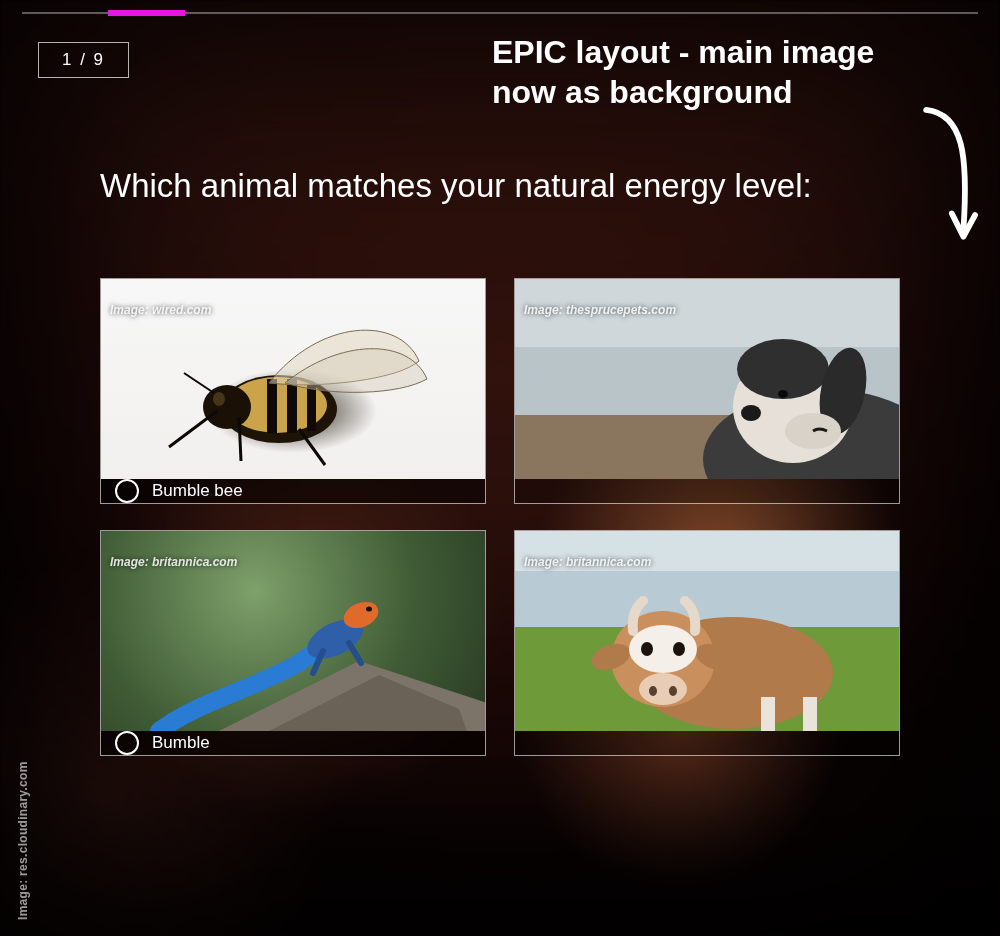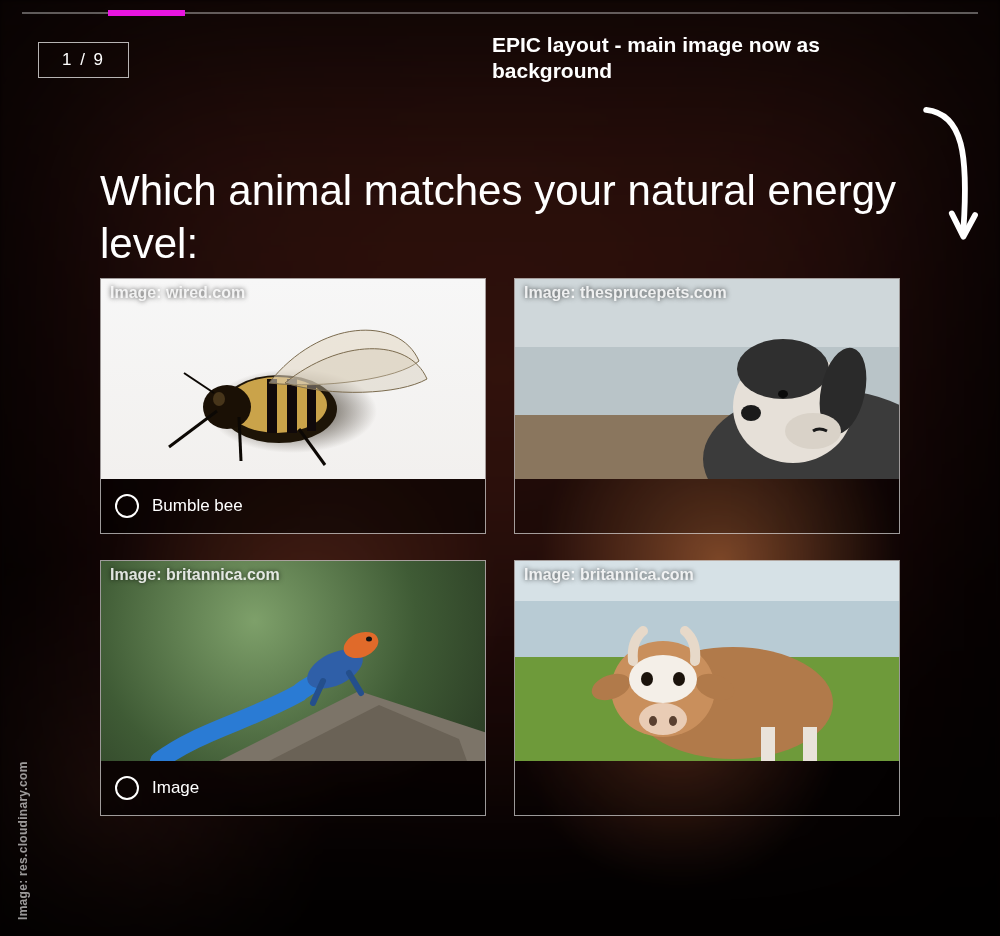--- a/index.html
+++ b/index.html
@@ -58,33 +58,33 @@
     letter-spacing: 2px;
   }
 
   
   .annotation {
     position: absolute;
     top: 32px;
     right: 78px;
     width: 430px;
     text-align: left;
-    font-size: 21px;
+    font-size: 32px;
     font-weight: 700;
     line-height: 1.25;
   }
   .annotation .line { position: absolute; right: -58px; top: 40px; width: 58px; }
 
   
   .question {
     position: absolute;
     top: 165px;
     left: 100px;
     right: 84px;
-    font-size: 42px;
+    font-size: 33px;
     font-weight: 400;
     line-height: 1.25;
   }
 
   
   .grid {
     position: absolute;
     top: 278px;
     left: 100px; right: 100px;
     display: grid;
@@ -98,29 +98,30 @@
     display: flex; flex-direction: column;
     overflow: hidden;
   }
   .card .img {
     height: 200px;
     position: relative;
     overflow: hidden;
   }
   .card .img .credit {
     position: absolute;
-    top: 5px; left: 9px;
-    font-size: 16px;
+    top: 24px; left: 9px;
+    font-size: 12px;
     color: rgba(255,255,255,0.85);
     text-shadow: 0 0 5px rgba(0,0,0,0.7);
     font-weight: 600;
+    font-style: italic;
   }
   .card .labelbar {
     display: flex; align-items: center;
-    padding: 15px 14px;
+    padding: 0 14px;
     gap: 13px;
     background: rgba(0,0,0,0.35);
     font-size: 17px;
     font-weight: 500;
   }
   .radio {
     width: 24px; height: 24px;
     border: 2.5px solid #fff;
     border-radius: 50%;
     flex: 0 0 auto;
@@ -232,21 +233,21 @@
           <ellipse cx="236" cy="108" rx="30" ry="16" fill="#2f5fa8" transform="rotate(-26 236 108)"></ellipse>
           <ellipse cx="262" cy="84" rx="18" ry="12" fill="#e06a2a" transform="rotate(-22 262 84)"></ellipse>
           <ellipse cx="270" cy="78" rx="3" ry="2.5" fill="#111"></ellipse>
           <path d="M224 120 L 214 142" stroke="#244f8c" stroke-width="6" stroke-linecap="round"></path>
           <path d="M250 112 L 262 132" stroke="#244f8c" stroke-width="6" stroke-linecap="round"></path>
         </svg>
         <div class="credit">Image: britannica.com</div>
       </div>
       <div class="labelbar">
         <span class="radio"></span>
-        <span>Image</span>
+        <span>Bumble</span>
       </div>
     </div>
 
     <div class="card">
       <div class="img cow">
         <svg viewBox="0 0 388 200" preserveAspectRatio="xMidYMid slice">
           <ellipse cx="220" cy="142" rx="100" ry="56" fill="#b17a4a"></ellipse>
           <ellipse cx="150" cy="128" rx="52" ry="48" fill="#c98f5c"></ellipse>
           <path d="M120 100 q-2 -20 10 -30 M182 100 q2 -20 -10 -30" stroke="#e7d9c9" stroke-width="10" stroke-linecap="round" fill="none"></path>
           <ellipse cx="98" cy="126" rx="20" ry="12" fill="#b17a4a" transform="rotate(-20 98 126)"></ellipse>

